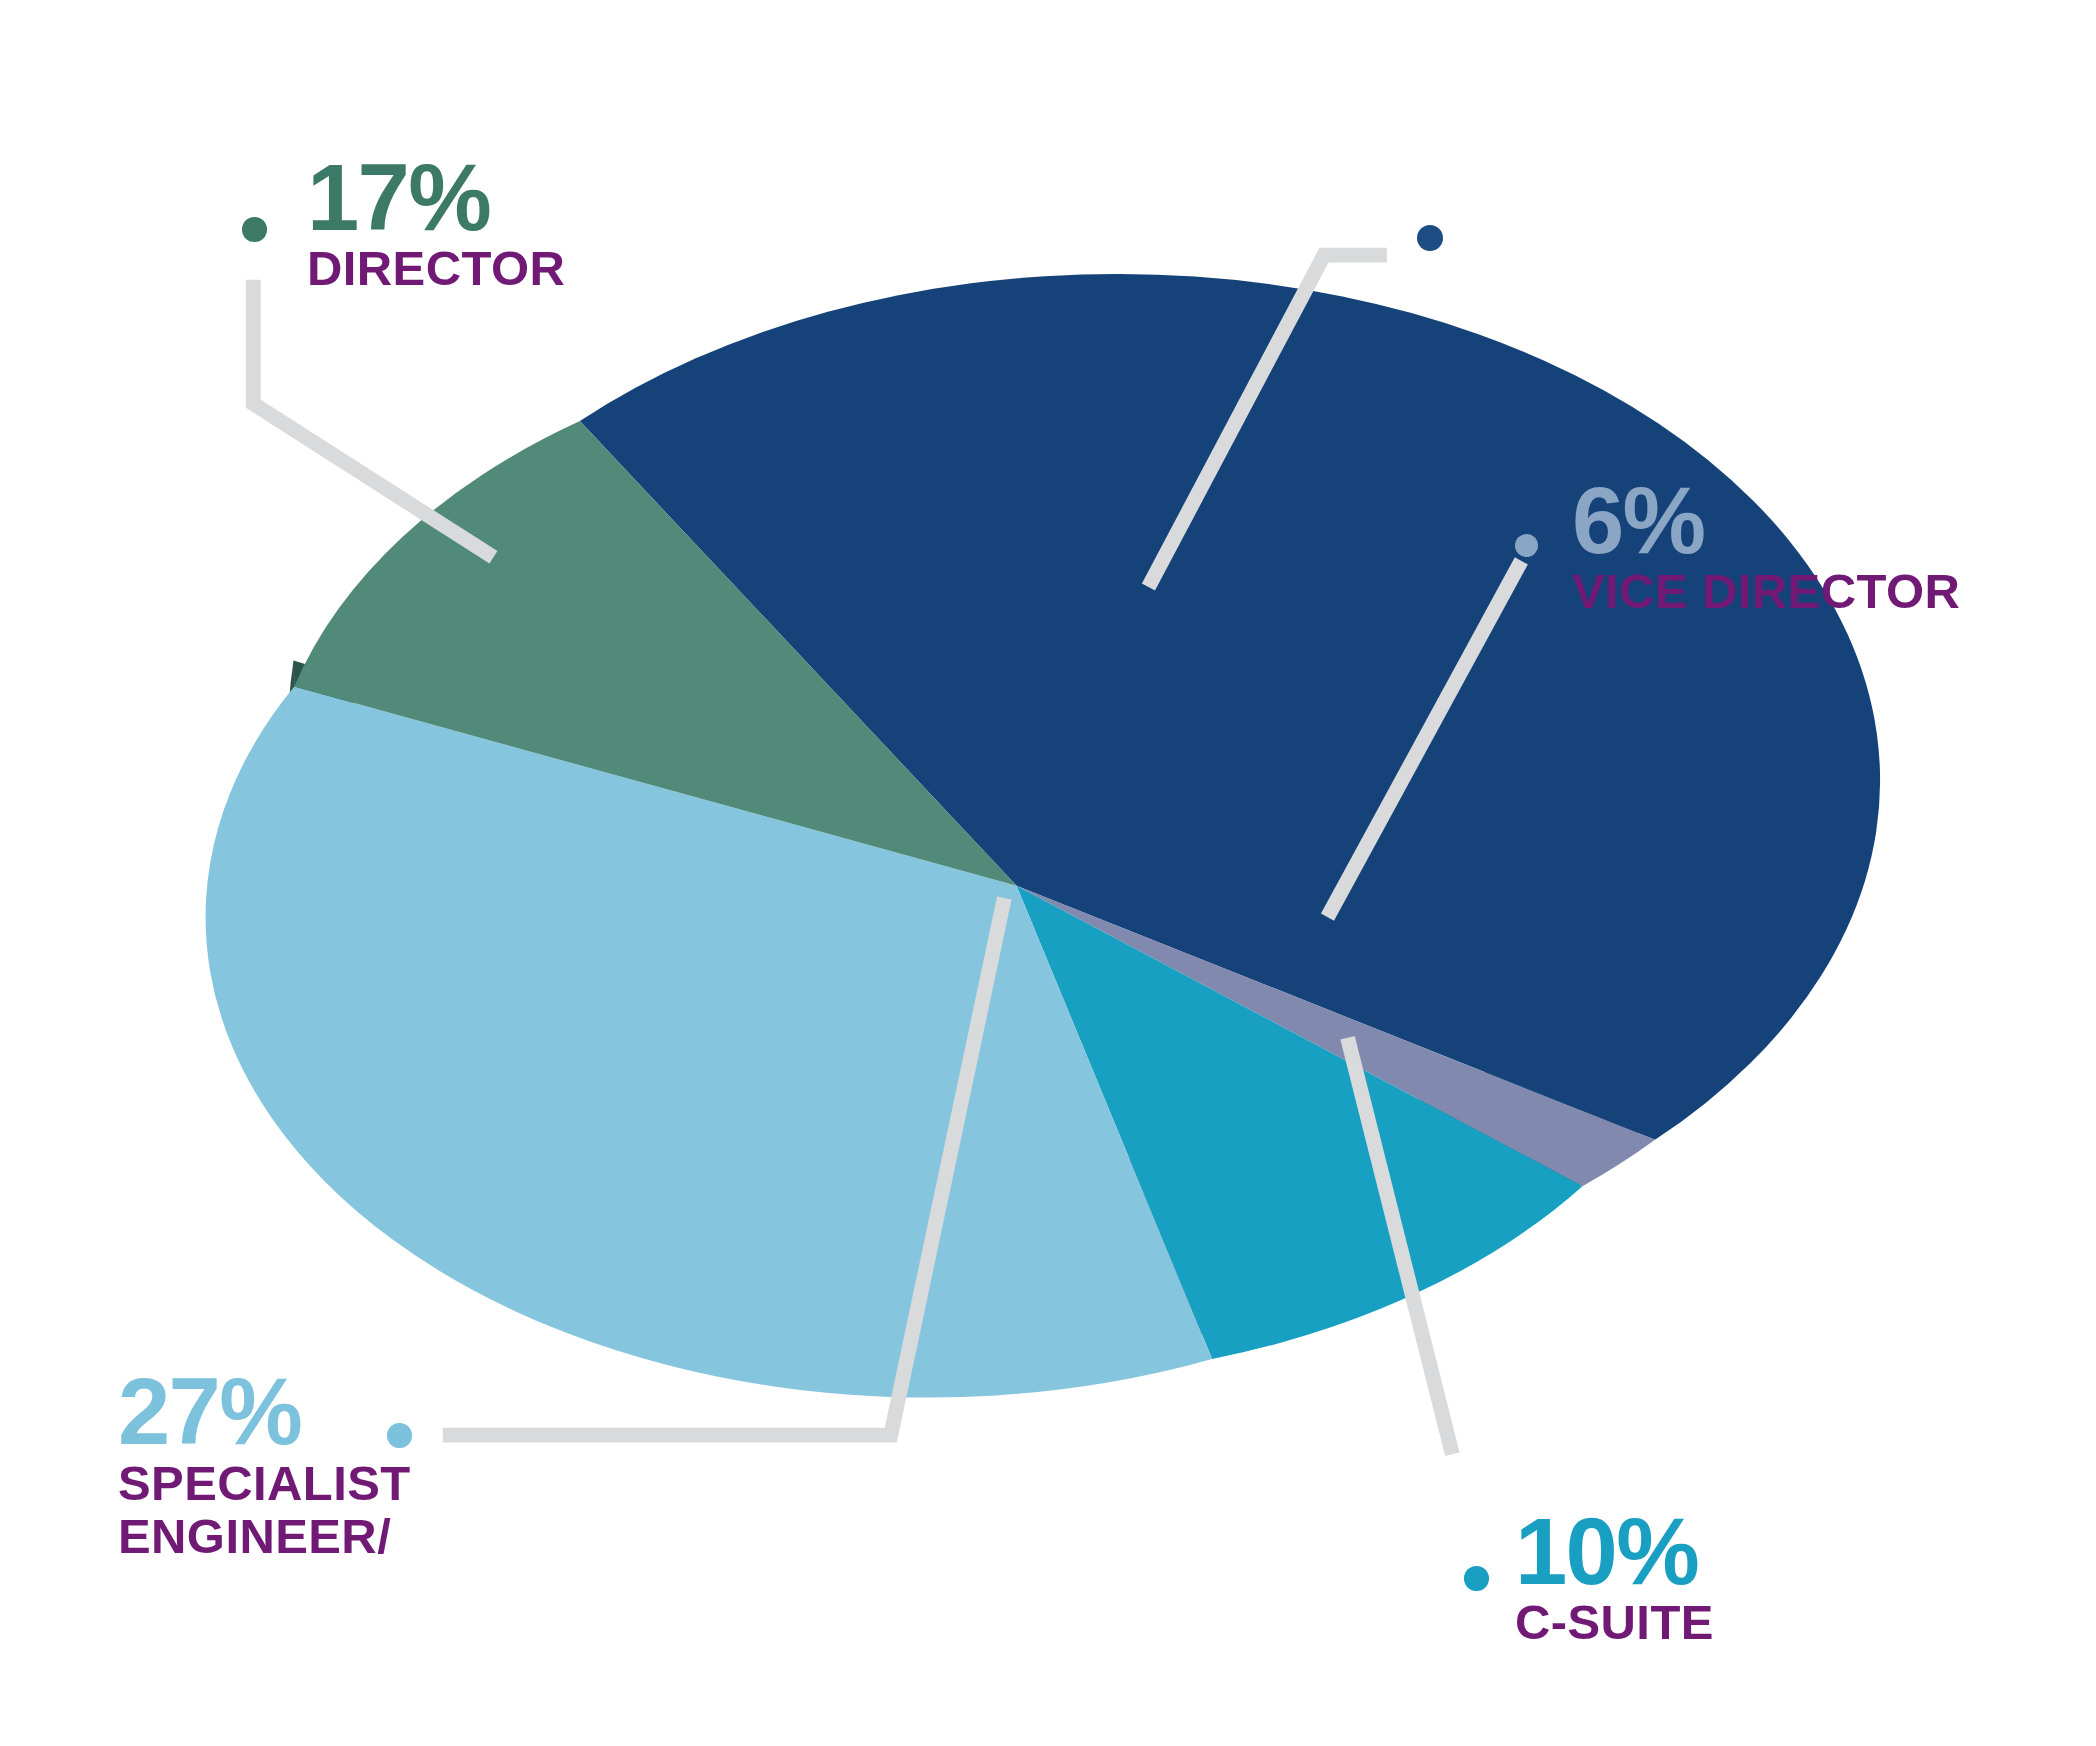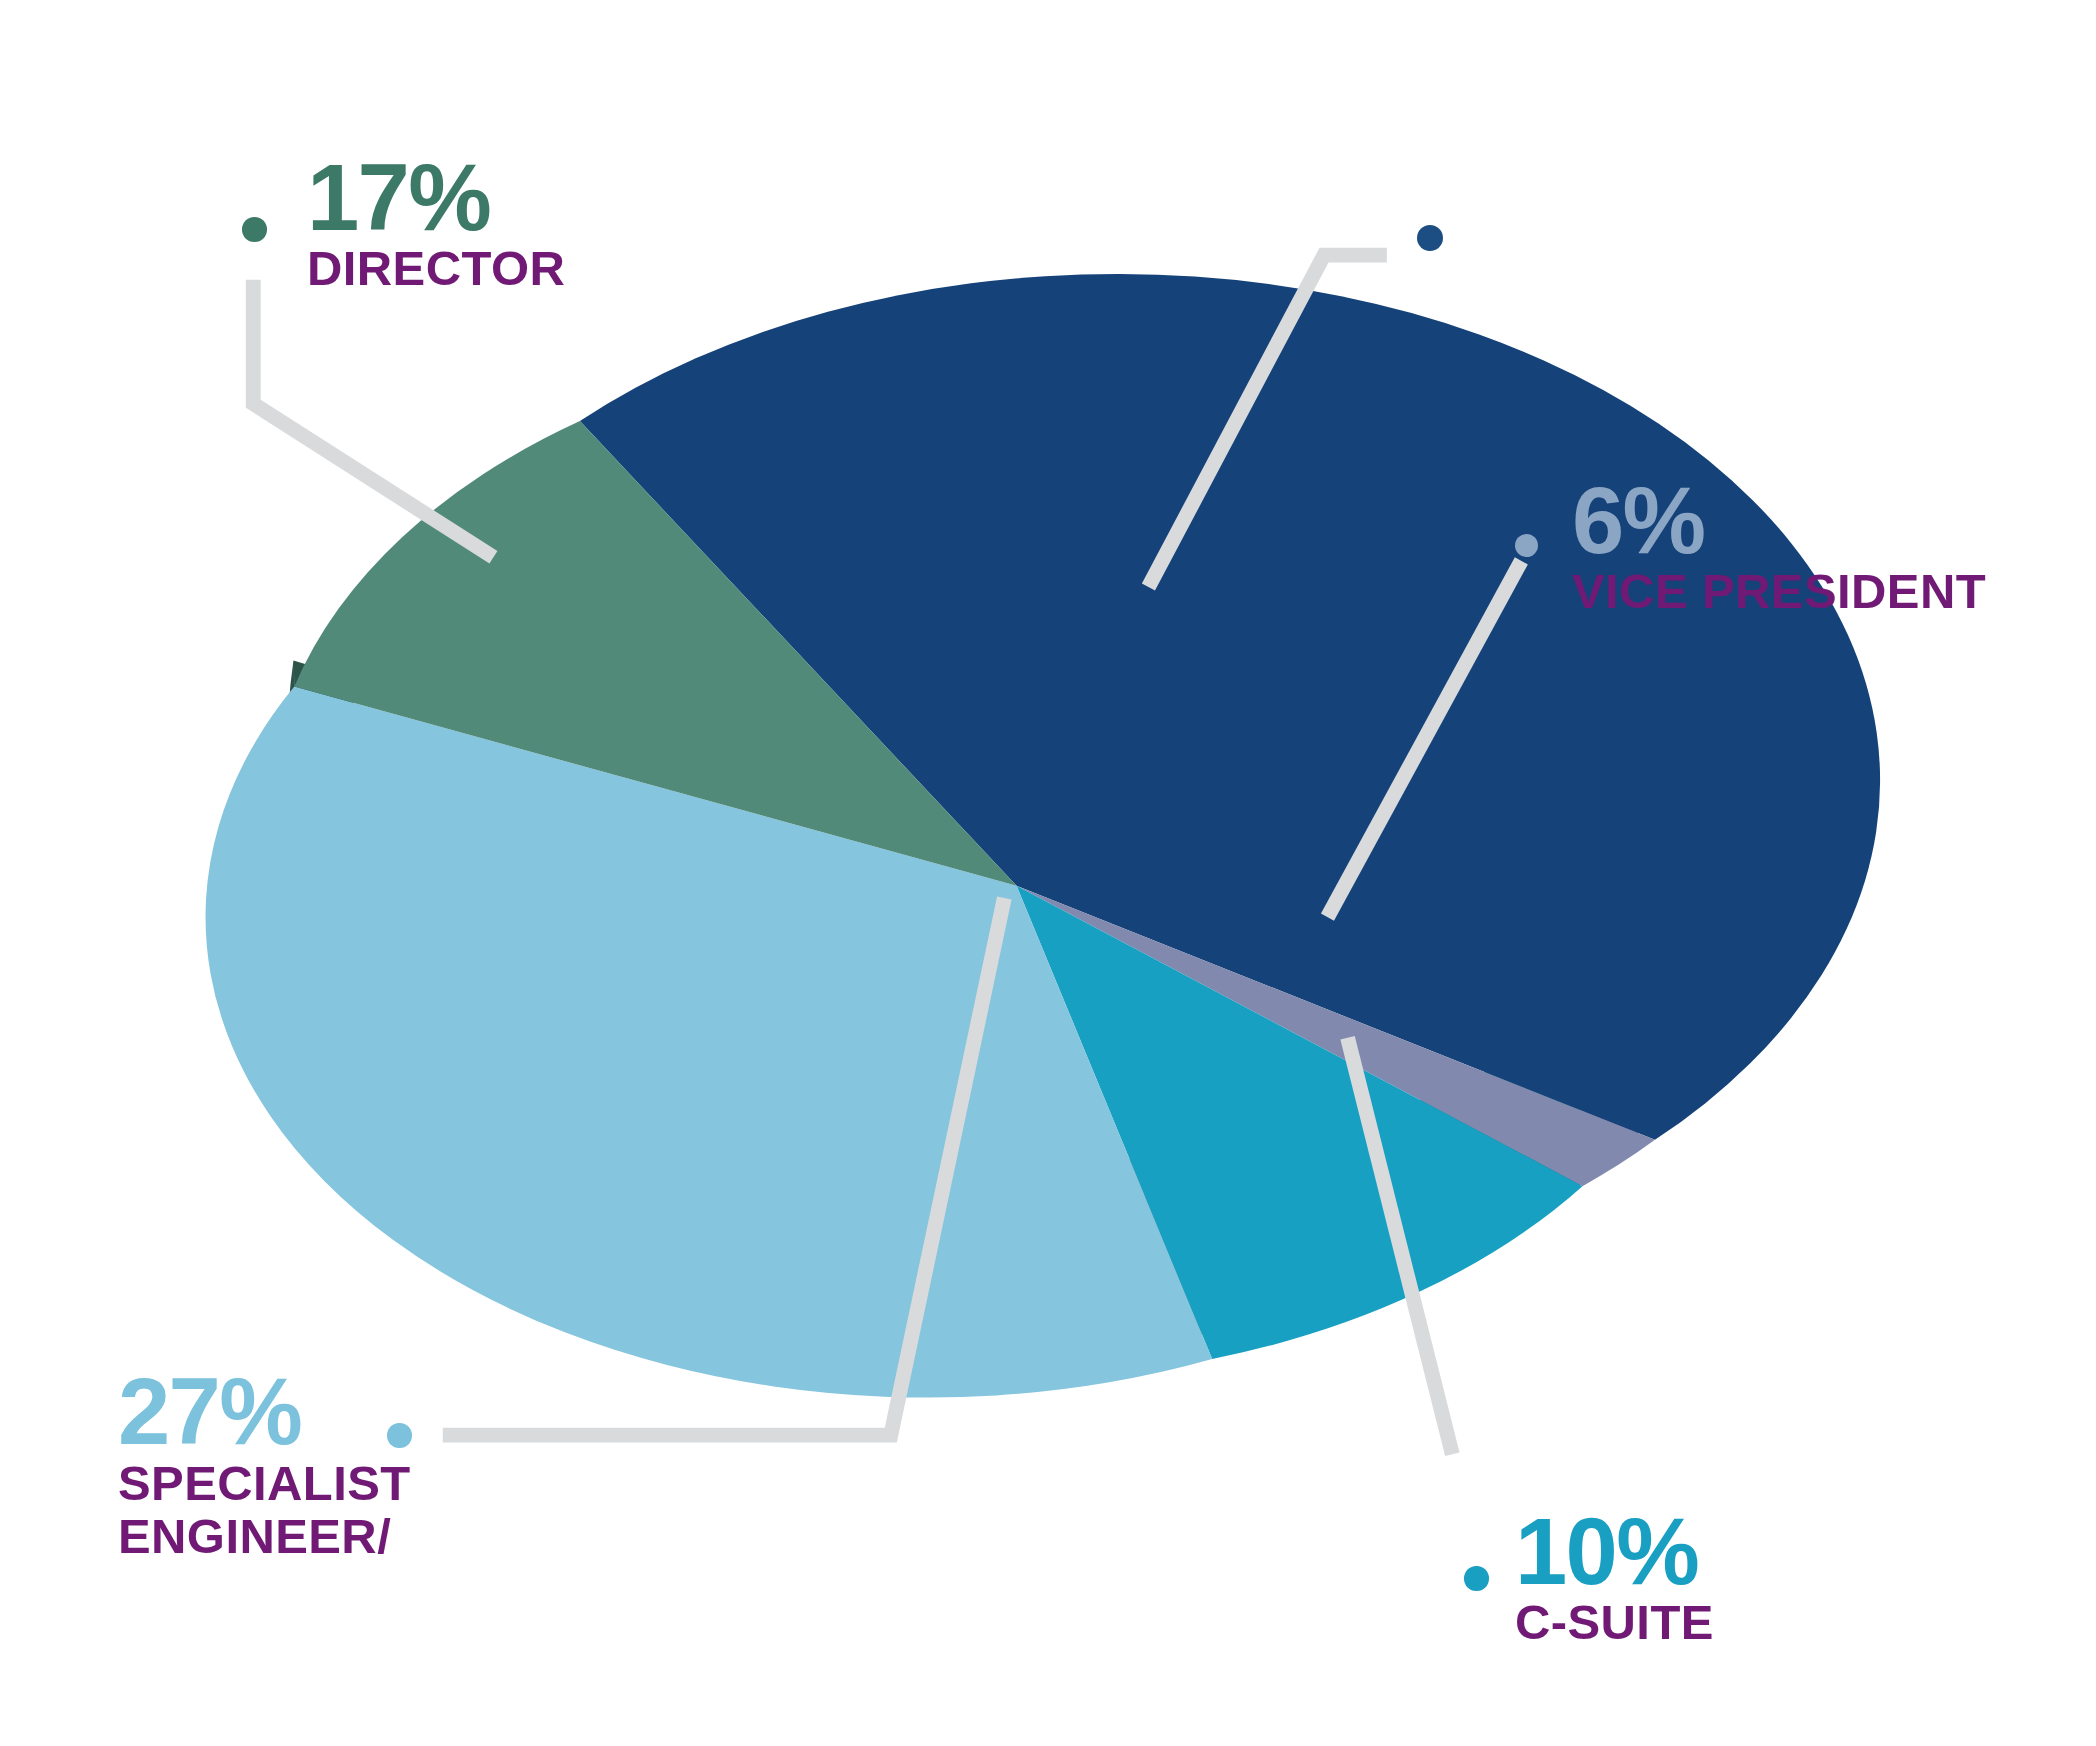--- a/index.html
+++ b/index.html
@@ -181,21 +181,21 @@
   <div class="callout" id="callout-director">
     <span class="pct" style="color:#3C7A67">17%</span>
     <span class="lbl">DIRECTOR</span>
   </div>
 
   <span class="dot" id="dot-manager" style="background:#1C4D83"></span>
 
   <span class="dot" id="dot-vp" style="background:#8BA5C4"></span>
   <div class="callout" id="callout-vp">
     <span class="pct" style="color:#8BA5C4">6%</span>
-    <span class="lbl">VICE PRESIDENT</span>
+    <span class="lbl">VICE DIRECTOR</span>
   </div>
 
   <span class="dot" id="dot-engineer" style="background:#7CC2DD"></span>
   <div class="callout" id="callout-engineer">
     <span class="pct" style="color:#7CC2DD">27%</span>
     <span class="lbl two-line">SPECIALIST</span>
     <span class="lbl two-line">ENGINEER/</span>
   </div>
 
   <span class="dot" id="dot-csuite" style="background:#189FC2"></span>

